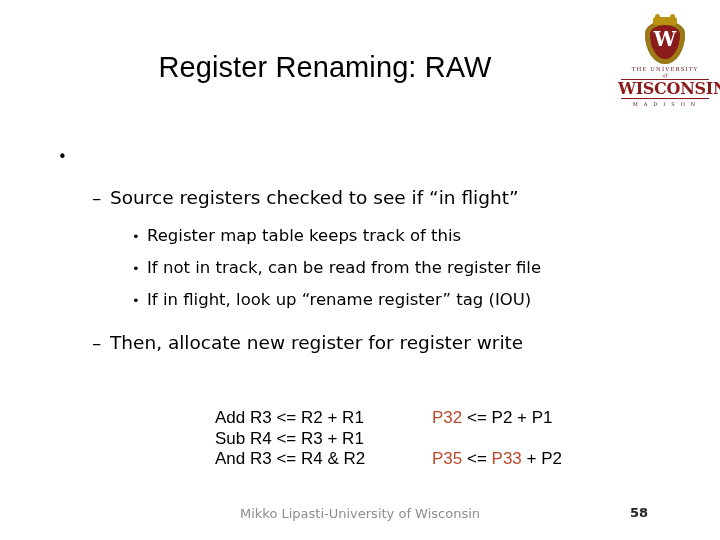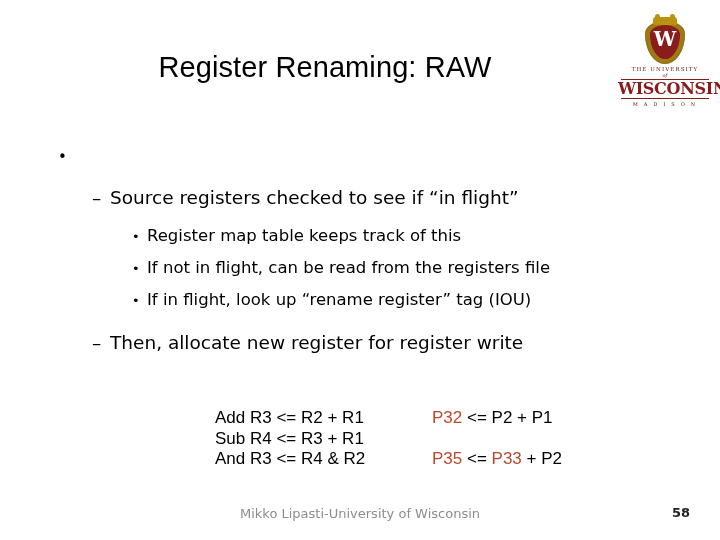--- a/index.html
+++ b/index.html
@@ -212,21 +212,21 @@
     font-family: "DejaVu Sans", sans-serif;
     font-size: 13px;
     line-height: 12px;
     color: #8d8d8d;
   }
   #pagenum {
     position: absolute;
     left: 630px;
     top: 505px;
     width: 60px;
-    text-align: right;
+    text-align: left;
     font-family: "DejaVu Sans", sans-serif;
     font-size: 13px;
     font-weight: 600;
     line-height: 16px;
     color: #222222;
   }
 </style>
 </head>
 <body>
 
@@ -260,21 +260,21 @@
       <div class="line lvl2" style="left: 92px; top: 186px;">
         <span class="marker">–</span>
         <span>Source registers checked to see if “in flight”</span>
       </div>
       <div class="line lvl3" style="left: 132px; top: 225px;">
         <span class="marker">•</span>
         <span>Register map table keeps track of this</span>
       </div>
       <div class="line lvl3" style="left: 132px; top: 257px;">
         <span class="marker">•</span>
-        <span>If not in flight, can be read from the registers file</span>
+        <span>If not in track, can be read from the register file</span>
       </div>
       <div class="line lvl3" style="left: 132px; top: 289px;">
         <span class="marker">•</span>
         <span>If in flight, look up “rename register” tag (IOU)</span>
       </div>
       <div class="line lvl2" style="left: 92px; top: 331px;">
         <span class="marker">–</span>
         <span>Then, allocate new register for register write</span>
       </div>
     </div>

